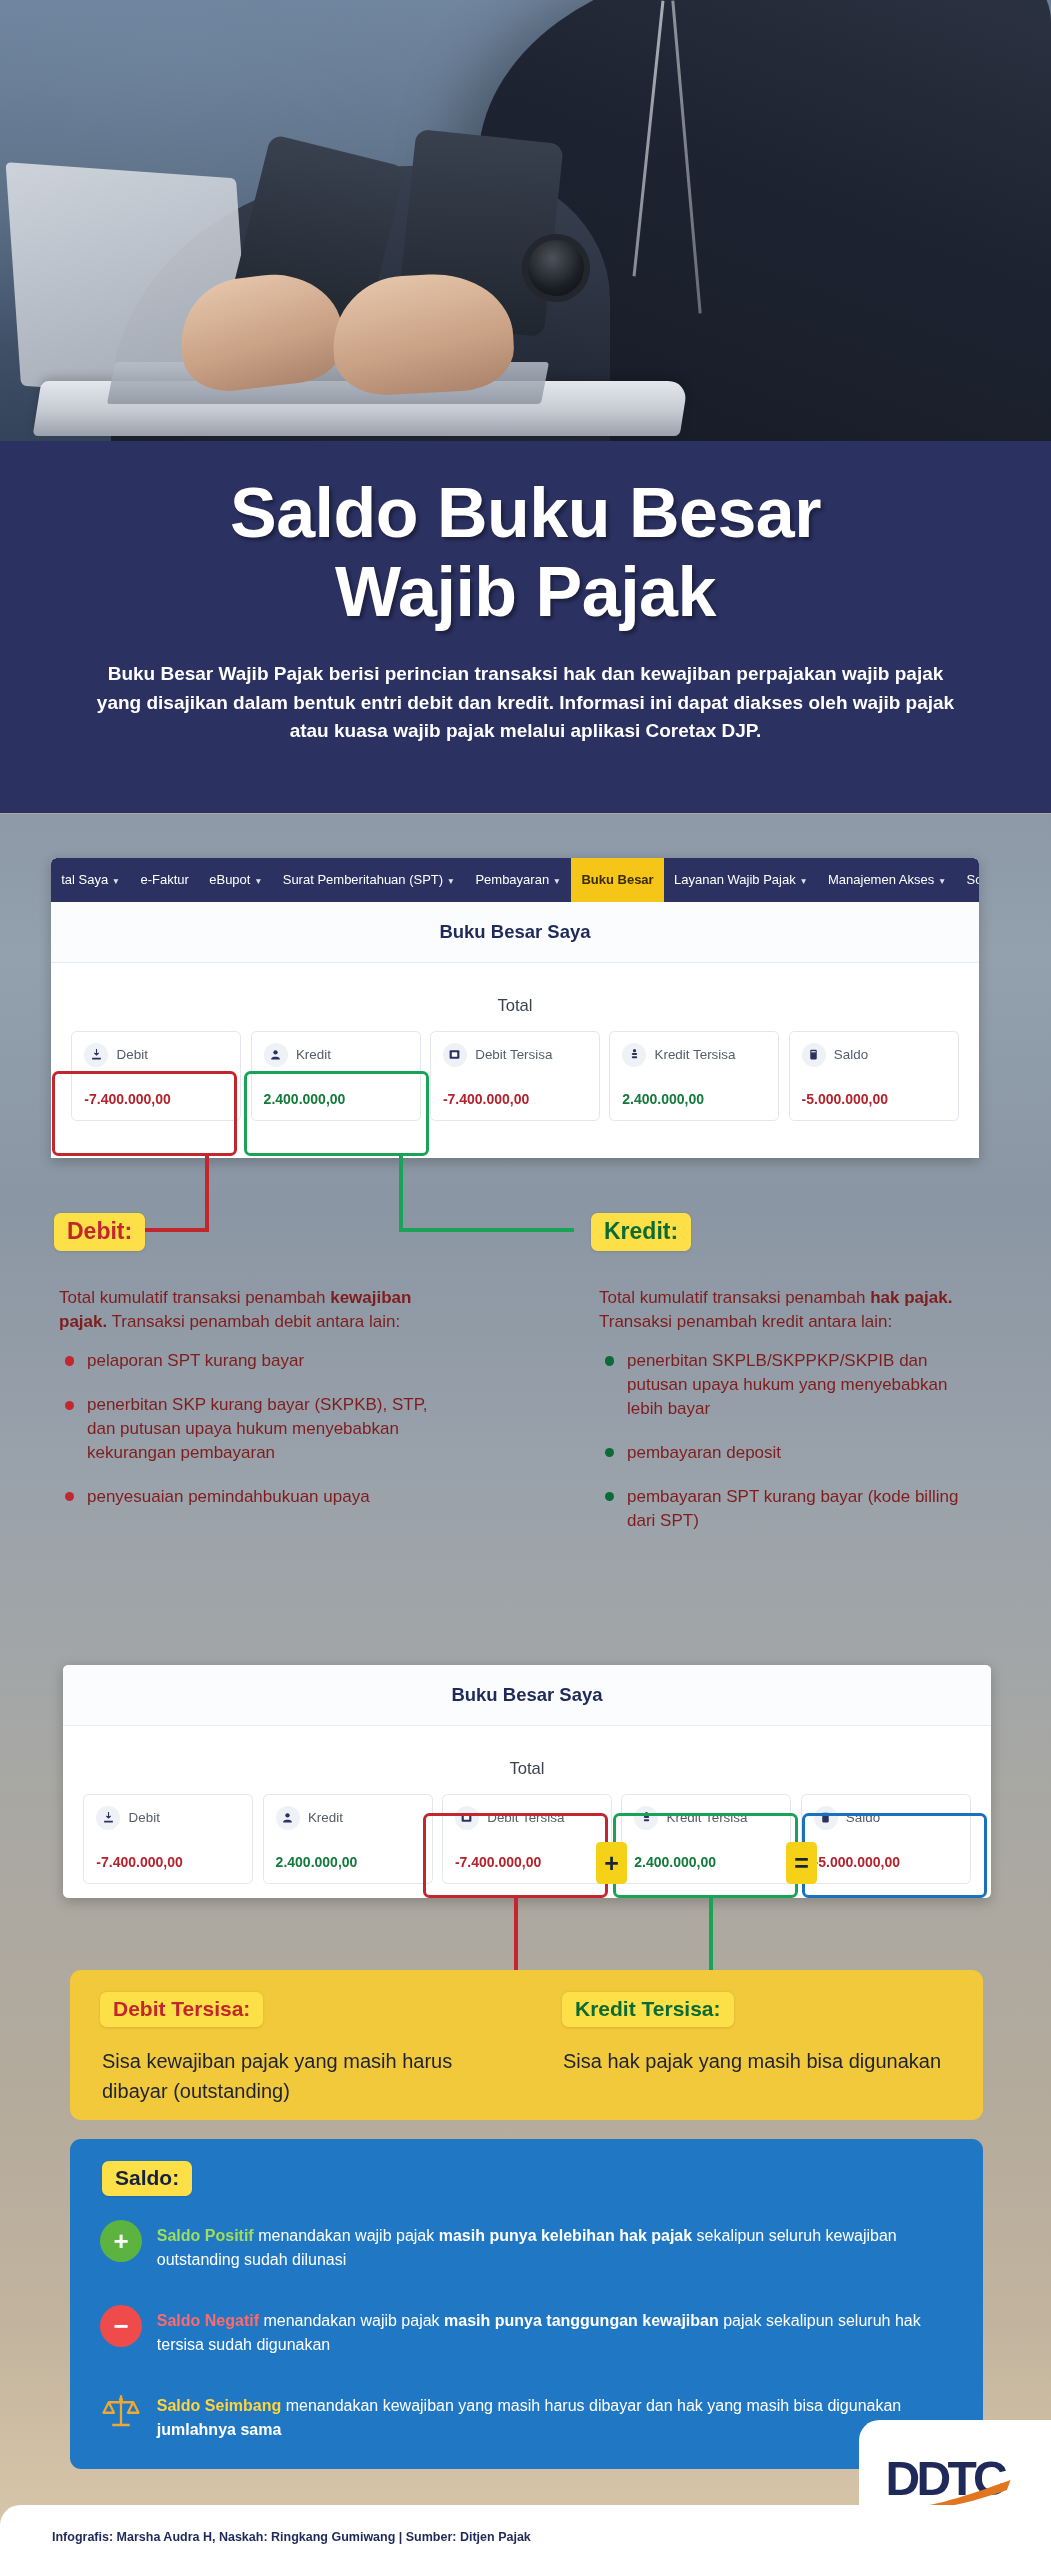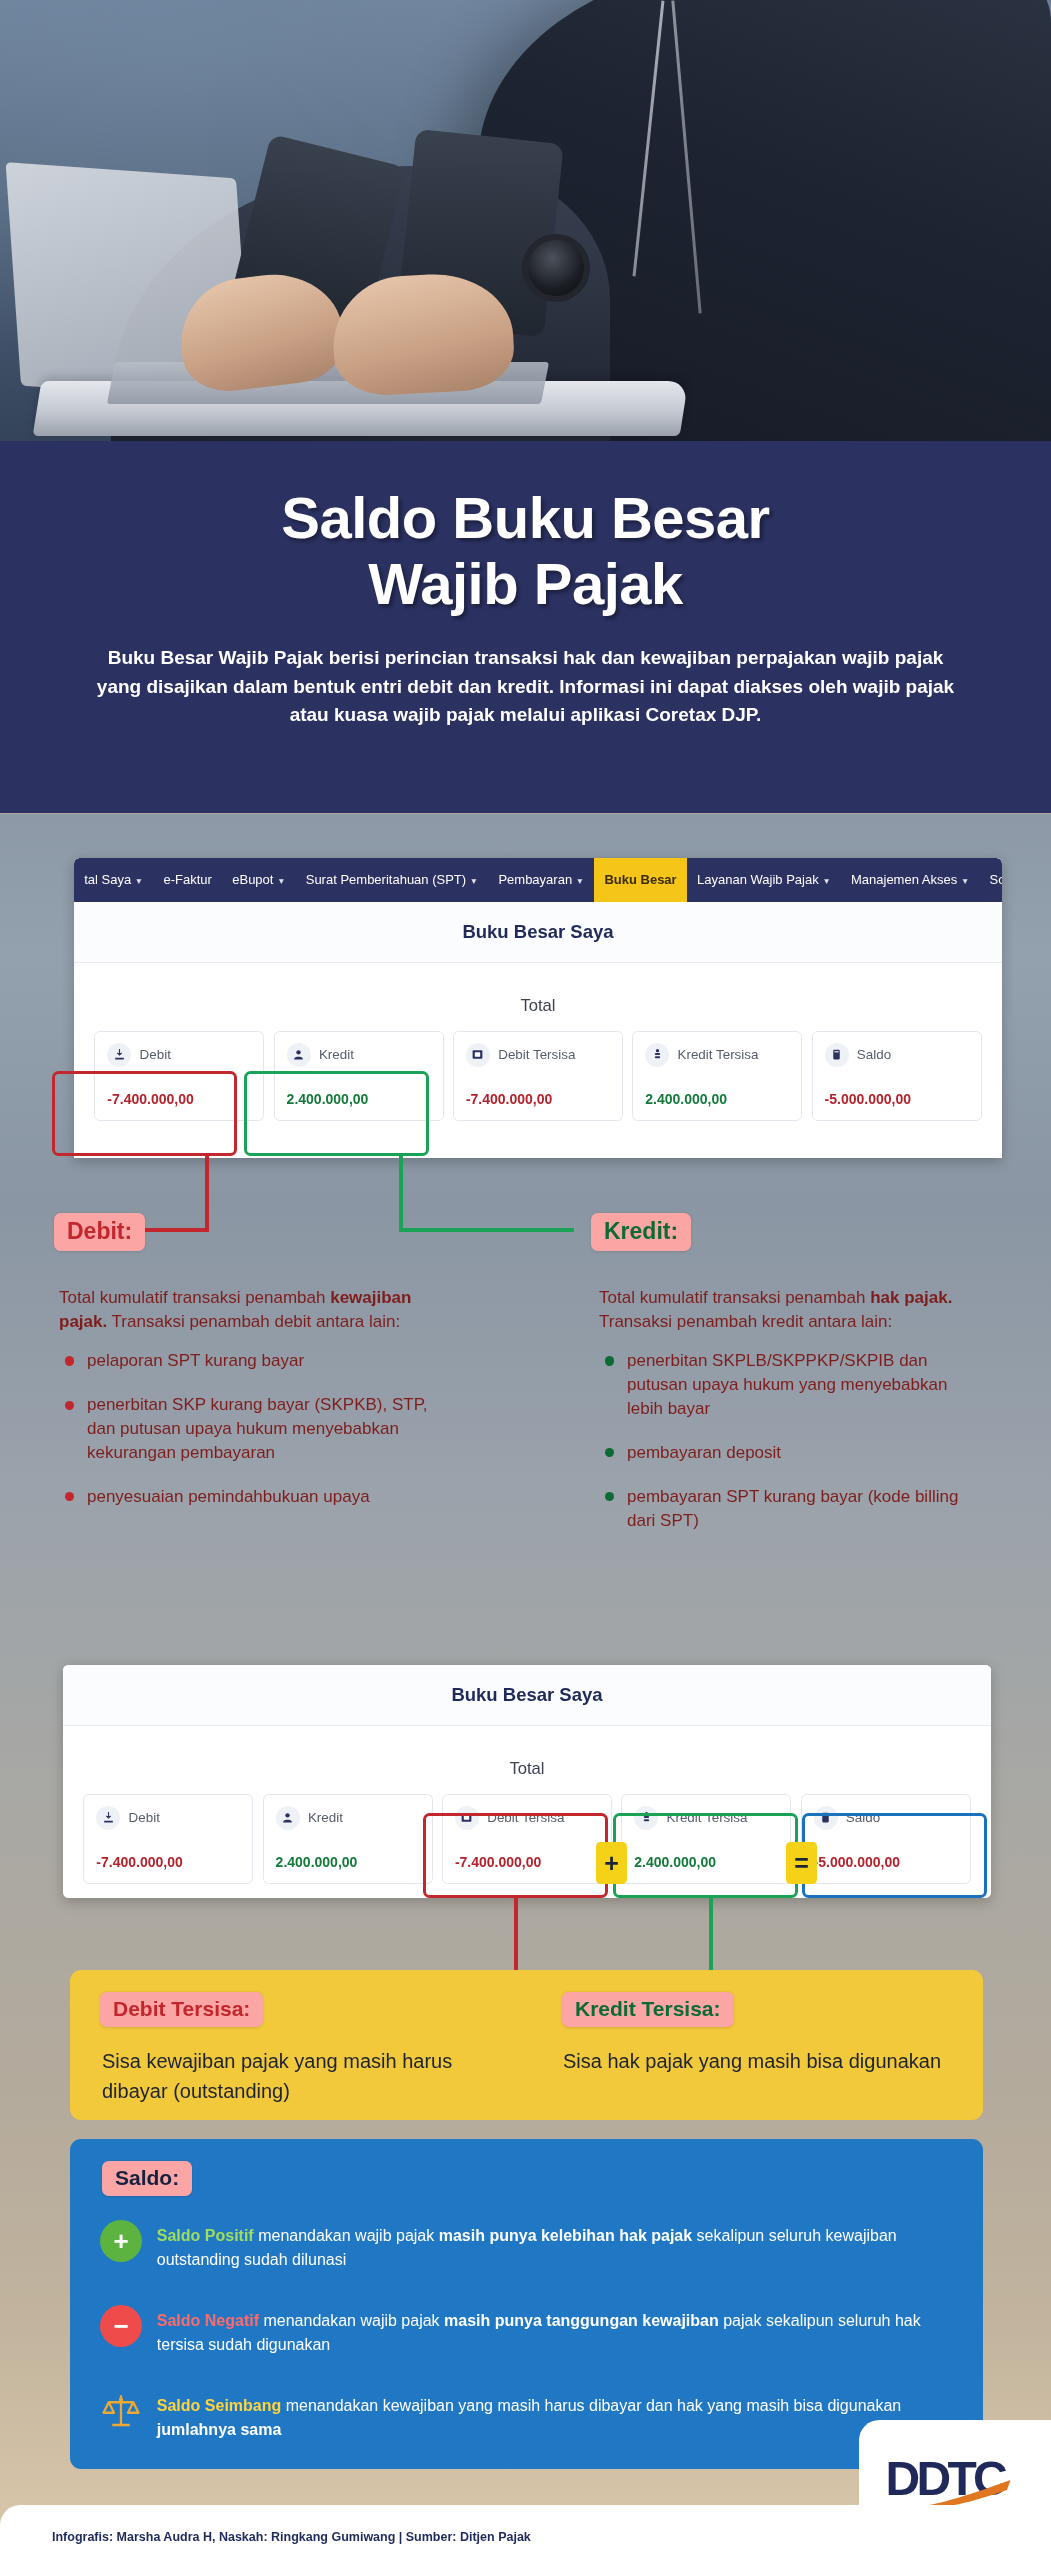--- a/index.html
+++ b/index.html
@@ -116,25 +116,25 @@
   
   .title-block {
     position: absolute;
     top: 441px; left: 0;
     width: 1051px; height: 372px;
     background: #2b3161;
     text-align: center;
   }
   .title-block h1 {
     color: #ffffff;
-    font-size: 58px;
+    font-size: 70px;
     line-height: 1.13;
     font-weight: bold;
     letter-spacing: -0.5px;
-    padding-top: 44px;
+    padding-top: 33px;
     text-shadow: 2.8px 2.8px 3.7px rgba(0,0,0,.35);
   }
   .subtitle {
     color: #ffffff;
     font-size: 19px;
     line-height: 1.5;
     font-weight: bold;
     margin: 28px auto 0;
     width: 868px;
   }
@@ -157,21 +157,21 @@
         #cdbda4 100%);
   }
 
   
   .shot {
     position: absolute;
     background: #ffffff;
     box-shadow: 0 3.7px 13px rgba(0,0,0,.22);
     overflow: hidden;
   }
-  .shot1 { top: 858px; left: 74px; width: 928px; height: 300px; border-radius: 5.5px 5.5px 0 0; }
+  .shot1 { top: 858px; left: 51px; width: 928px; height: 300px; border-radius: 5.5px 5.5px 0 0; }
   .nav {
     height: 44px;
     background: #2b3161;
     display: flex;
     align-items: center;
     overflow: hidden;
     white-space: nowrap;
     border-radius: 5.5px 5.5px 0 0;
   }
   .nav-item {
@@ -236,21 +236,21 @@
   .hl-red   { border: 3.7px solid #c1272d; }
   .hl-green { border: 3.7px solid #1aa356; }
   .hl-blue  { border: 3.7px solid #1a72bd; }
   .line { position: absolute; pointer-events: none; }
   .line-red   { background: #c1272d; }
   .line-green { background: #1aa356; }
 
   
   .pill {
     position: absolute;
-    background: #fca5a5;
+    background: #fde047;
     border-radius: 6.5px;
     padding: 4.6px 13px 6.5px;
     font-size: 23px;
     font-weight: bold;
     line-height: 1.15;
     box-shadow: 0 0.9px 2.8px rgba(0,0,0,.12);
   }
   .pill-red   { color: #c1272d; }
   .pill-green { color: #0c6b34; }
   .pill-navy  { color: #16213f; }

